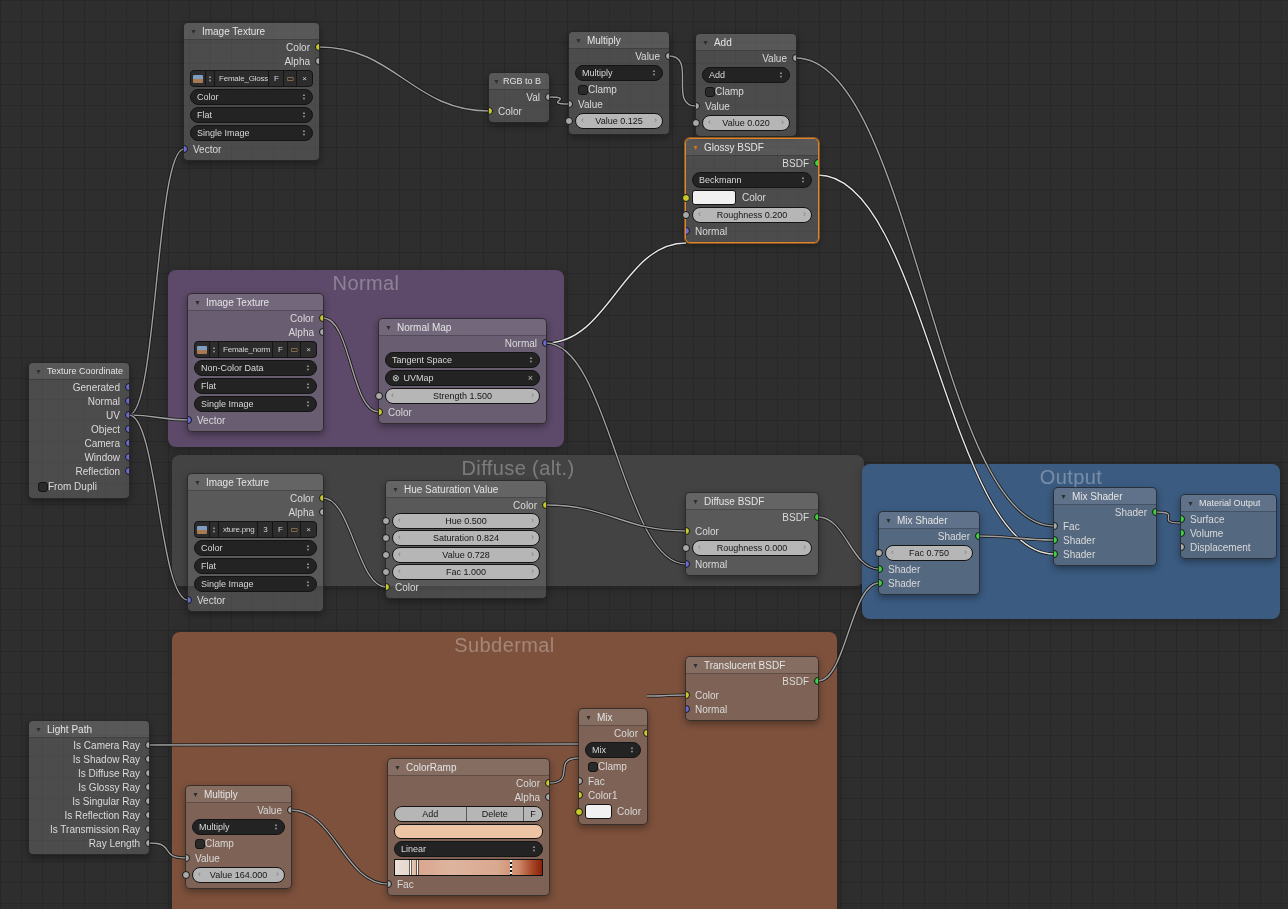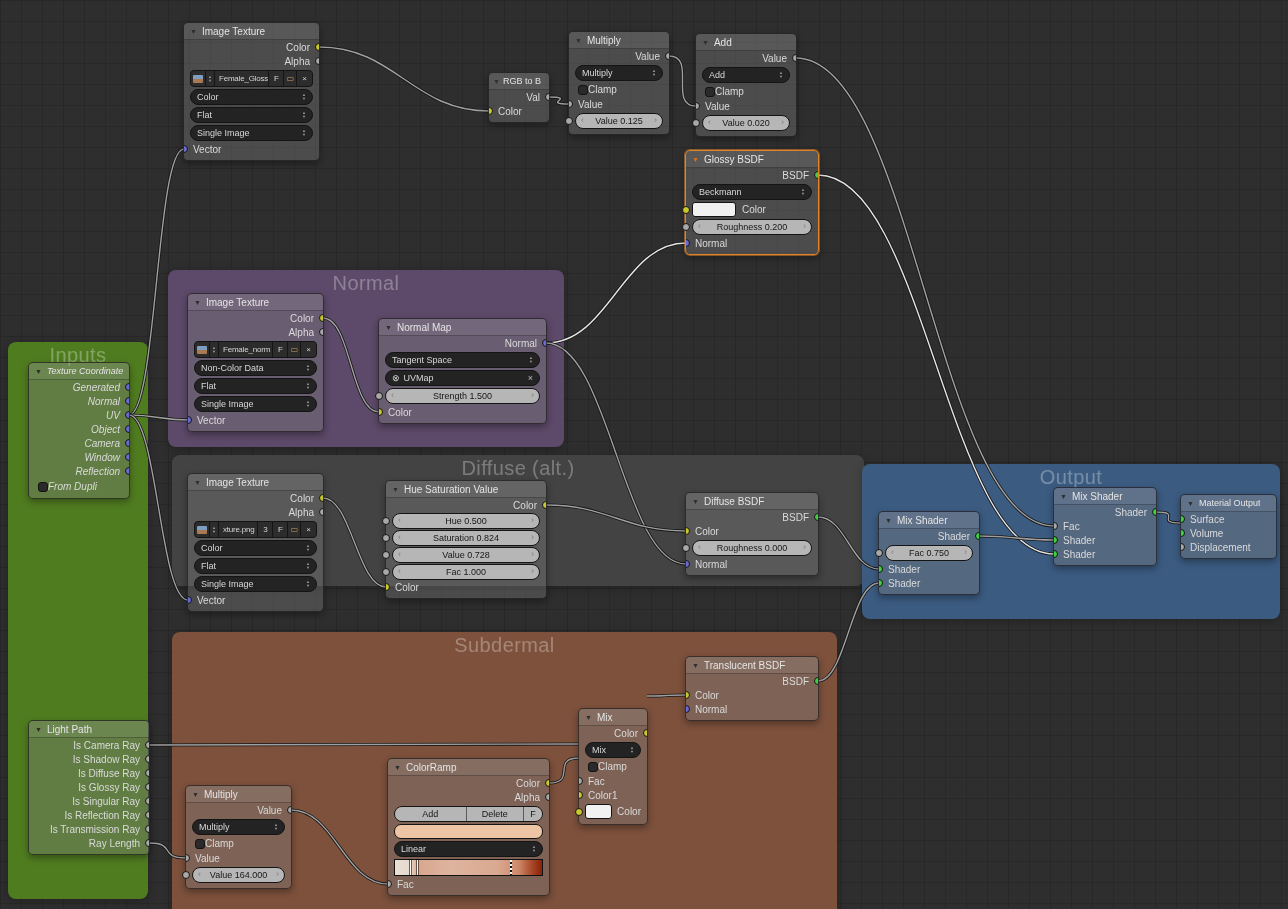--- a/index.html
+++ b/index.html
@@ -57,23 +57,20 @@
   .fold{color:#c9a45e;font-size:8px;line-height:8px;}
 </style>
 </head>
 <body>
 
 <div id="canvas">
 
   <div class="frame" style="left:168px;top:270px;width:396px;height:177px;background:#5d4969;">
     <div class="frame-title">Normal</div>
   </div>
-  <div class="frame" style="left:8px;top:342px;width:140px;height:557px;background:#507c20;">
-    <div class="frame-title">Inputs</div>
-  </div>
   <div class="frame" style="left:172px;top:455px;width:692px;height:131px;background:#434343;">
     <div class="frame-title">Diffuse (alt.)</div>
   </div>
   <div class="frame" style="left:172px;top:632px;width:665px;height:312px;background:#7d513c;">
     <div class="frame-title">Subdermal</div>
   </div>
   <div class="frame" style="left:862px;top:464px;width:418px;height:155px;background:#3b5b81;">
     <div class="frame-title">Output</div>
   </div>
 
@@ -240,21 +237,21 @@
     <div class="wrow">
         <span class="sock l sk-gray"></span>
         <div class="slider">
           <span class="ar lft">‹</span>
           <span>Value 0.020</span>
           <span class="ar rgt">›</span>
         </div>
       </div>
   </div>
 
-  <div class="node sel" style="left:685px;top:150px;width:132px;">
+  <div class="node sel" style="left:685px;top:138px;width:132px;">
     <div class="hdr">
         <span class="tri">▼</span>
         <span class="ttl">Glossy BSDF</span>
       </div>
     <div class="row out"><span>BSDF</span><span class="sock r sk-green"></span></div>
     <div class="wrow">
         <div class="select">
           <span>Beckmann</span>
           <span class="ud">
             <span>▲</span>
@@ -356,21 +353,21 @@
         <span class="sock l sk-gray"></span>
         <div class="slider">
           <span class="ar lft">‹</span>
           <span>Strength 1.500</span>
           <span class="ar rgt">›</span>
         </div>
       </div>
     <div class="row"><span class="sock l sk-yellow"></span><span>Color</span></div>
   </div>
 
-  <div class="node" style="left:28px;top:362px;width:100px;font-style:italic;">
+  <div class="node" style="left:28px;top:362px;width:100px;">
     <div class="hdr">
         <span class="tri">▼</span>
         <span class="ttl" style="font-size:9px;">Texture Coordinate</span>
       </div>
     <div class="row out"><span>Generated</span><span class="sock r sk-blue"></span></div>
     <div class="row out"><span>Normal</span><span class="sock r sk-blue"></span></div>
     <div class="row out"><span>UV</span><span class="sock r sk-blue"></span></div>
     <div class="row out"><span>Object</span><span class="sock r sk-blue"></span></div>
     <div class="row out"><span>Camera</span><span class="sock r sk-blue"></span></div>
     <div class="row out"><span>Window</span><span class="sock r sk-blue"></span></div>

